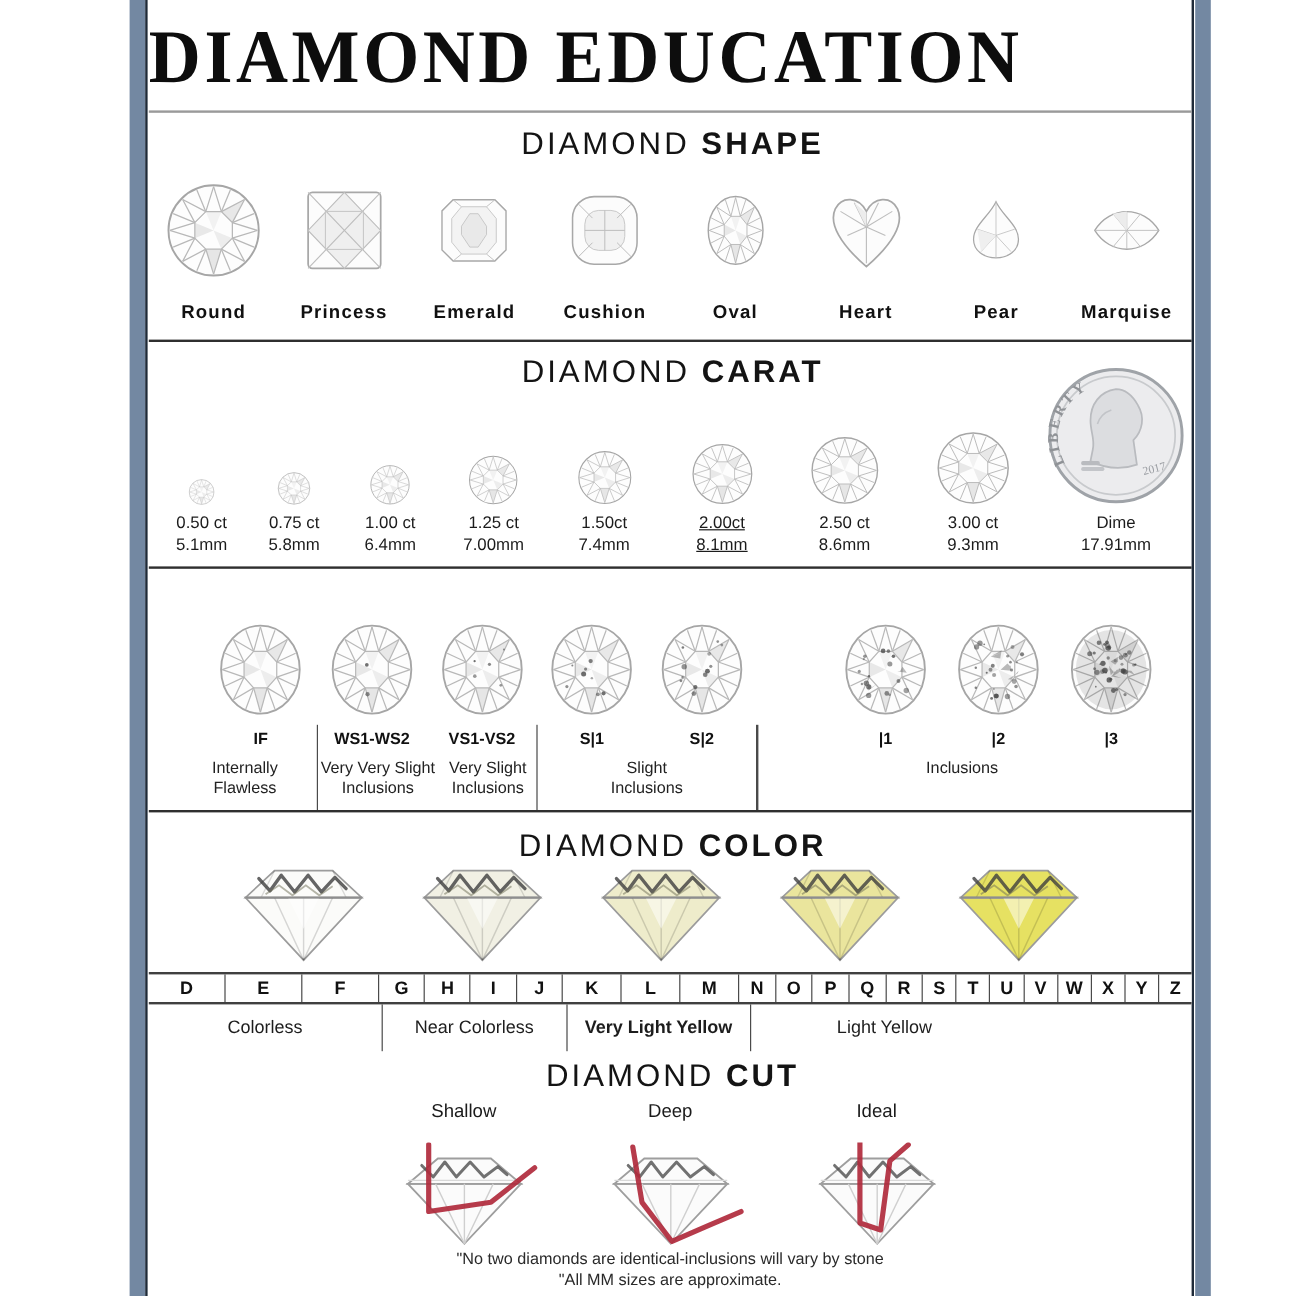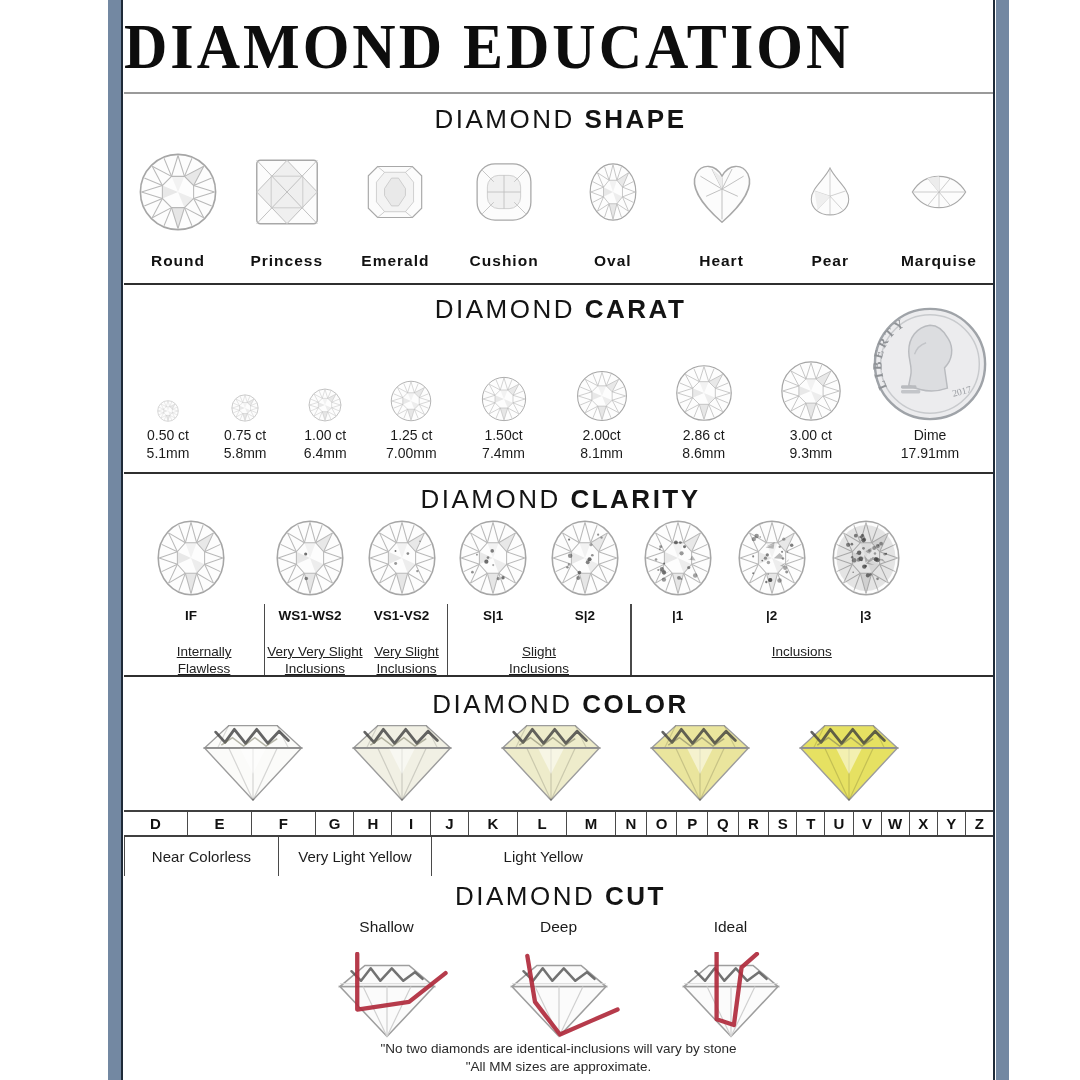--- a/index.html
+++ b/index.html
@@ -40,24 +40,24 @@
   
   .carat-row{position:absolute;top:330px;left:8px;right:2px;height:132px;display:flex;
              justify-content:space-between;align-items:flex-end;}
   .carat-item{display:flex;flex-direction:column;align-items:center;justify-content:flex-end;}
   .carat-labels{text-align:center;font-size:14px;line-height:18px;color:#1b1b1b;}
 
   
   .clar-groups{position:absolute;top:514px;left:20px;right:20px;height:161px;display:flex;}
   .clar-group{position:relative;display:flex;flex-direction:column;}
   .clar-sep{position:absolute;right:-1px;top:90px;bottom:0;width:1.5px;background:#4a4a4a;}
-  .clar-stones{display:flex;justify-content:flex-start;}
+  .clar-stones{display:flex;justify-content:flex-end;}
   .clar-stone{display:flex;flex-direction:column;align-items:center;width:94px;}
   .clar-code{margin-top:6px;font-weight:bold;font-size:13.5px;color:#111;}
-  .clar-descs{display:flex;justify-content:space-around;margin-top:20px;text-decoration:underline;}
+  .clar-descs{display:flex;justify-content:space-around;margin-top:8px;}
   .clar-desc{font-size:13.5px;line-height:17px;text-align:center;color:#222;max-width:104px;}
   .clar-desc.narrow{max-width:64px;}
 
   
   .color-row{position:absolute;top:720px;left:0;right:0;height:86px;display:flex;
              justify-content:space-around;padding:0 70px 0 55px;}
   .letters{position:absolute;top:810px;left:0;right:0;height:27px;display:flex;
            border-top:2px solid #404040;border-bottom:2px solid #404040;box-sizing:border-box;background:#fff;}
   .letter-cell{display:flex;align-items:center;justify-content:center;font-weight:bold;font-size:15px;
                border-right:1.5px solid #4a4a4a;color:#111;}
@@ -469,21 +469,21 @@
                 <line x1="69.54005211261372" y1="41.90624540547836" x2="92.11966788718956" y2="32.55346231847557"></line>
                 <line x1="69.54005211261372" y1="41.90624540547836" x2="82.2369981542947" y2="17.763001845705297"></line>
                 <line x1="69.54005211261372" y1="41.90624540547836" x2="95.59" y2="49.999999999999986"></line>
               </g>
             </svg></div>
           <div class="carat-labels">
             <div>1.50ct</div>
             <div>7.4mm</div>
           </div>
         </div>
-        <div class="carat-item" style="width: 96px;">
+        <div class="carat-item" style="width: 96px; text-decoration: underline;">
           <div><svg width="52" height="52" viewBox="0 0 100 100">
               <ellipse cx="50" cy="50" rx="47" ry="47" fill="#fdfdfd" stroke="#a6a6a6" stroke-width="2"></ellipse>
               <polygon points="50,50 69.54005211261372,58.09375459452165 58.09375459452165,69.54005211261372" fill="#ededed" stroke="none"></polygon>
               <polygon points="50,50 30.459947887386285,58.093754594521656 30.459947887386278,41.90624540547836" fill="#e8e8e8" stroke="none"></polygon>
               <polygon points="50,50 41.90624540547836,30.45994788738628 58.093754594521656,30.459947887386285" fill="#f2f2f2" stroke="none"></polygon>
               <polygon points="58.09375459452165,69.54005211261372 50,95.59 41.90624540547835,69.54005211261372" fill="#e3e3e3" stroke="none" opacity="0.9"></polygon>
               <polygon points="58.093754594521656,30.459947887386285 82.2369981542947,17.763001845705297 69.54005211261372,41.90624540547836" fill="#e6e6e6" stroke="none" opacity="0.9"></polygon>
               <g stroke="#b8b8b8" stroke-width="1.3" fill="none">
                 <polygon points="69.54005211261372,58.09375459452165 58.09375459452165,69.54005211261372 41.90624540547835,69.54005211261372 30.459947887386285,58.093754594521656 30.459947887386278,41.90624540547836 41.90624540547836,30.45994788738628 58.093754594521656,30.459947887386285 69.54005211261372,41.90624540547836" fill="none"></polygon>
                 <line x1="69.54005211261372" y1="58.09375459452165" x2="92.11966788718956" y2="67.44653768152445"></line>
@@ -547,21 +547,21 @@
                 <line x1="41.90624540547836" y1="30.45994788738628" x2="49.99999999999999" y2="4.410000000000004"></line>
                 <line x1="58.093754594521656" y1="30.459947887386285" x2="67.44653768152445" y2="7.880332112810443"></line>
                 <line x1="58.093754594521656" y1="30.459947887386285" x2="49.99999999999999" y2="4.410000000000004"></line>
                 <line x1="58.093754594521656" y1="30.459947887386285" x2="82.2369981542947" y2="17.763001845705297"></line>
                 <line x1="69.54005211261372" y1="41.90624540547836" x2="92.11966788718956" y2="32.55346231847557"></line>
                 <line x1="69.54005211261372" y1="41.90624540547836" x2="82.2369981542947" y2="17.763001845705297"></line>
                 <line x1="69.54005211261372" y1="41.90624540547836" x2="95.59" y2="49.999999999999986"></line>
               </g>
             </svg></div>
           <div class="carat-labels">
-            <div>2.86 ct</div>
+            <div>2.50 ct</div>
             <div>8.6mm</div>
           </div>
         </div>
         <div class="carat-item" style="width: 106px;">
           <div><svg width="62" height="62" viewBox="0 0 100 100">
               <ellipse cx="50" cy="50" rx="47" ry="47" fill="#fdfdfd" stroke="#a6a6a6" stroke-width="2"></ellipse>
               <polygon points="50,50 69.54005211261372,58.09375459452165 58.09375459452165,69.54005211261372" fill="#ededed" stroke="none"></polygon>
               <polygon points="50,50 30.459947887386285,58.093754594521656 30.459947887386278,41.90624540547836" fill="#e8e8e8" stroke="none"></polygon>
               <polygon points="50,50 41.90624540547836,30.45994788738628 58.093754594521656,30.459947887386285" fill="#f2f2f2" stroke="none"></polygon>
               <polygon points="58.09375459452165,69.54005211261372 50,95.59 41.90624540547835,69.54005211261372" fill="#e3e3e3" stroke="none" opacity="0.9"></polygon>
@@ -612,24 +612,20 @@
               <rect x="30" y="87" width="20" height="3.5" rx="1.5" fill="#c3c5c9"></rect>
             </svg></div>
           <div class="carat-labels">
             <div>Dime</div>
             <div>17.91mm</div>
           </div>
         </div>
       </div>
     <div class="divider d-carat"></div>
 
-    <div class="sec-h clarity">
-      <span>DIAMOND</span>
-      <span class="hw">CLARITY</span>
-    </div>
     <div class="clar-groups">
         <div class="clar-group" style="width: 14.5%;">
           <div class="clar-sep"></div>
           <div class="clar-stones">
             <div class="clar-stone">
               <svg width="78" height="88" viewBox="0 0 100 100">
                 <ellipse cx="50" cy="50" rx="42" ry="47" fill="#fdfdfd" stroke="#a6a6a6" stroke-width="2"></ellipse>
                 <polygon points="50,50 67.46132316446332,58.09375459452165 57.2327168717002,69.54005211261372" fill="#ededed" stroke="none"></polygon>
                 <polygon points="50,50 32.53867683553668,58.093754594521656 32.53867683553668,41.90624540547836" fill="#e8e8e8" stroke="none"></polygon>
                 <polygon points="50,50 42.76728312829981,30.45994788738628 57.232716871700205,30.459947887386285" fill="#f2f2f2" stroke="none"></polygon>
@@ -1162,22 +1158,23 @@
         <div class="letter-cell" style="width: 3.2%;">S</div>
         <div class="letter-cell" style="width: 3.2%;">T</div>
         <div class="letter-cell" style="width: 3.2%;">U</div>
         <div class="letter-cell" style="width: 3.2%;">V</div>
         <div class="letter-cell" style="width: 3.2%;">W</div>
         <div class="letter-cell" style="width: 3.2%;">X</div>
         <div class="letter-cell" style="width: 3.2%;">Y</div>
         <div class="letter-cell last" style="width: 3.2%;">Z</div>
       </div>
     <div class="cgroup-row">
+        <div class="cgroup-cell first" style="width: 22.3%;">Colorless</div>
         <div class="cgroup-cell" style="width: 17.6%;">Near Colorless</div>
-        <div class="cgroup-cell" style="width: 17.5%;">Very Light Yellow</div>
+        <div class="cgroup-cell" style="width: 17.5%; font-weight: bold;">Very Light Yellow</div>
         <div class="cgroup-cell" style="width: 25.6%;">Light Yellow</div>
       </div>
 
     <div class="sec-h cut">
       <span>DIAMOND</span>
       <span class="hw">CUT</span>
     </div>
     <div class="cut-row">
         <div class="cut-item">
           <div class="cut-label">Shallow</div>

